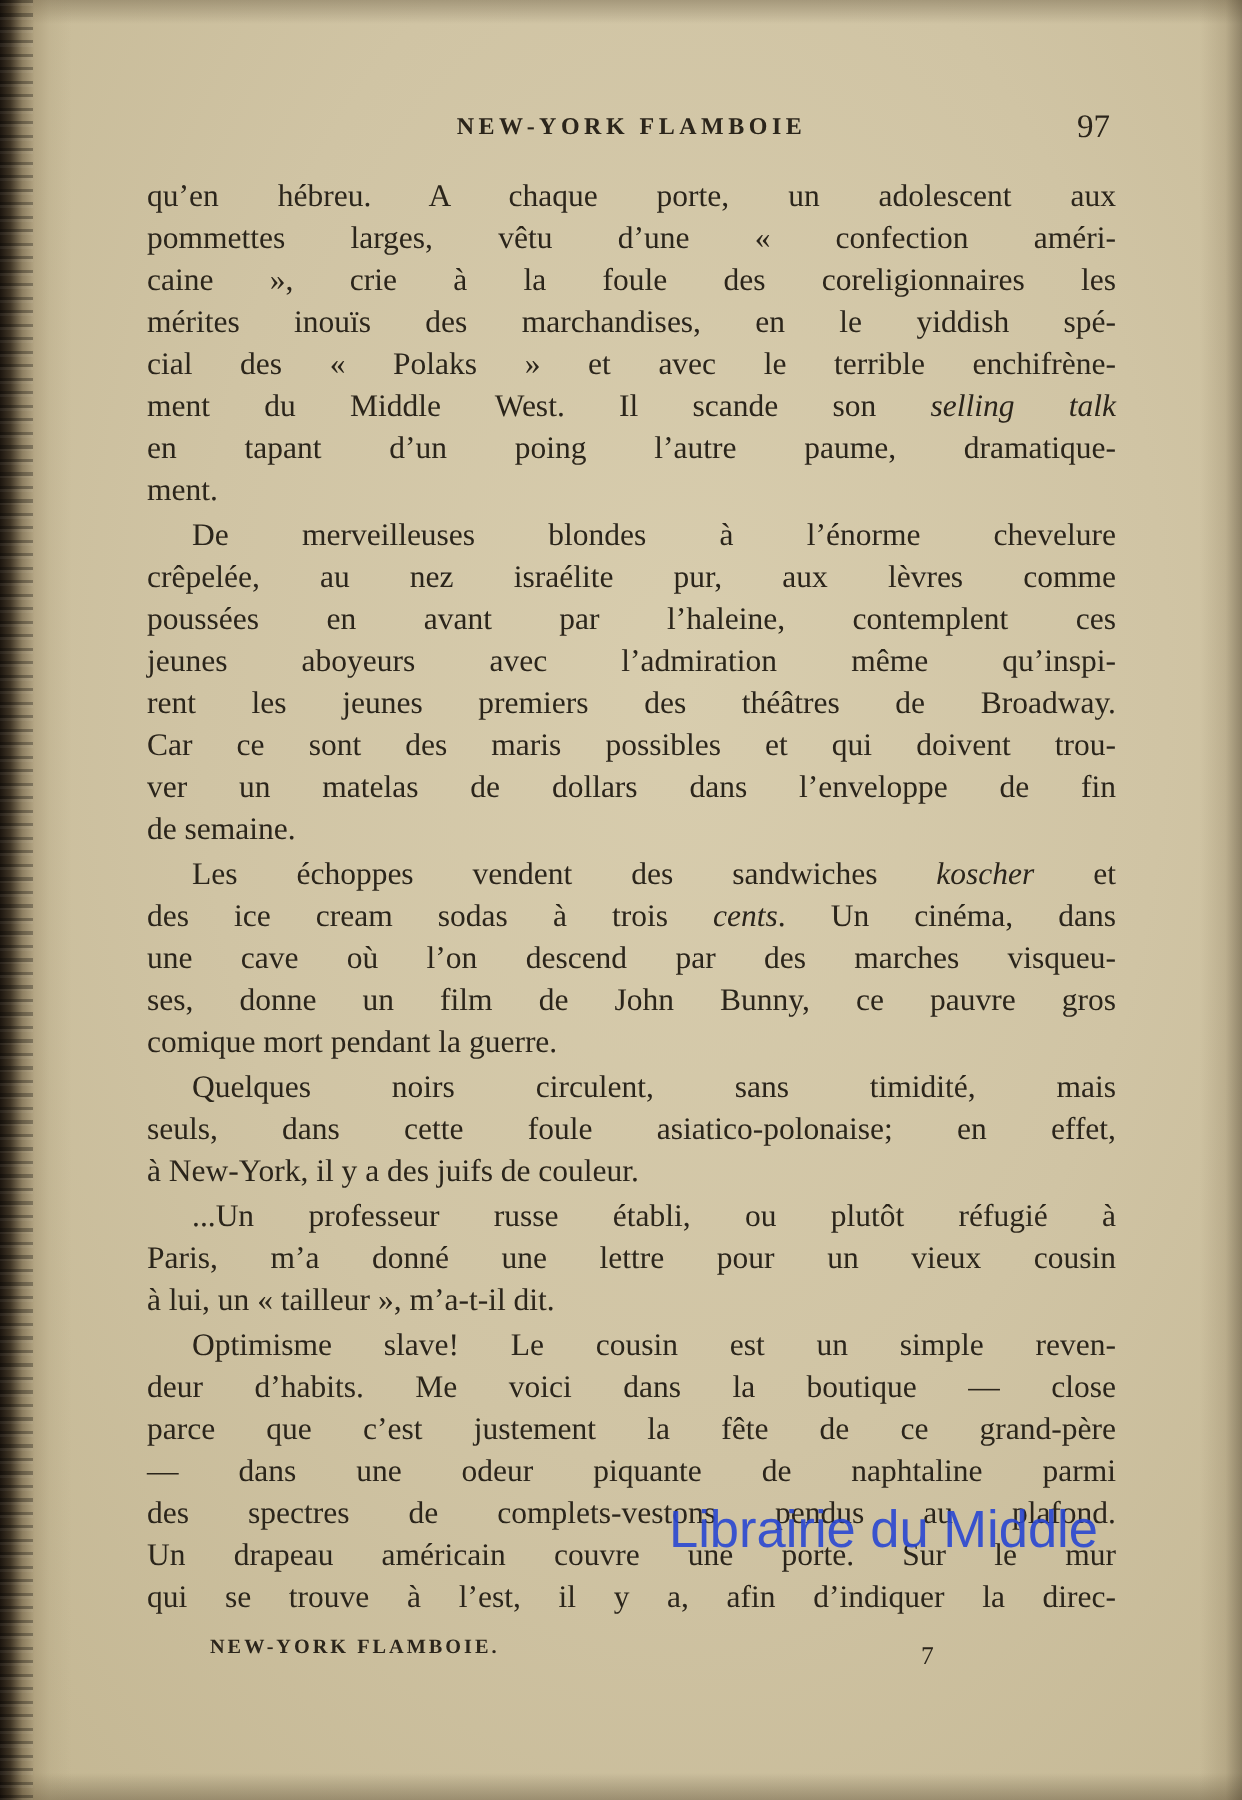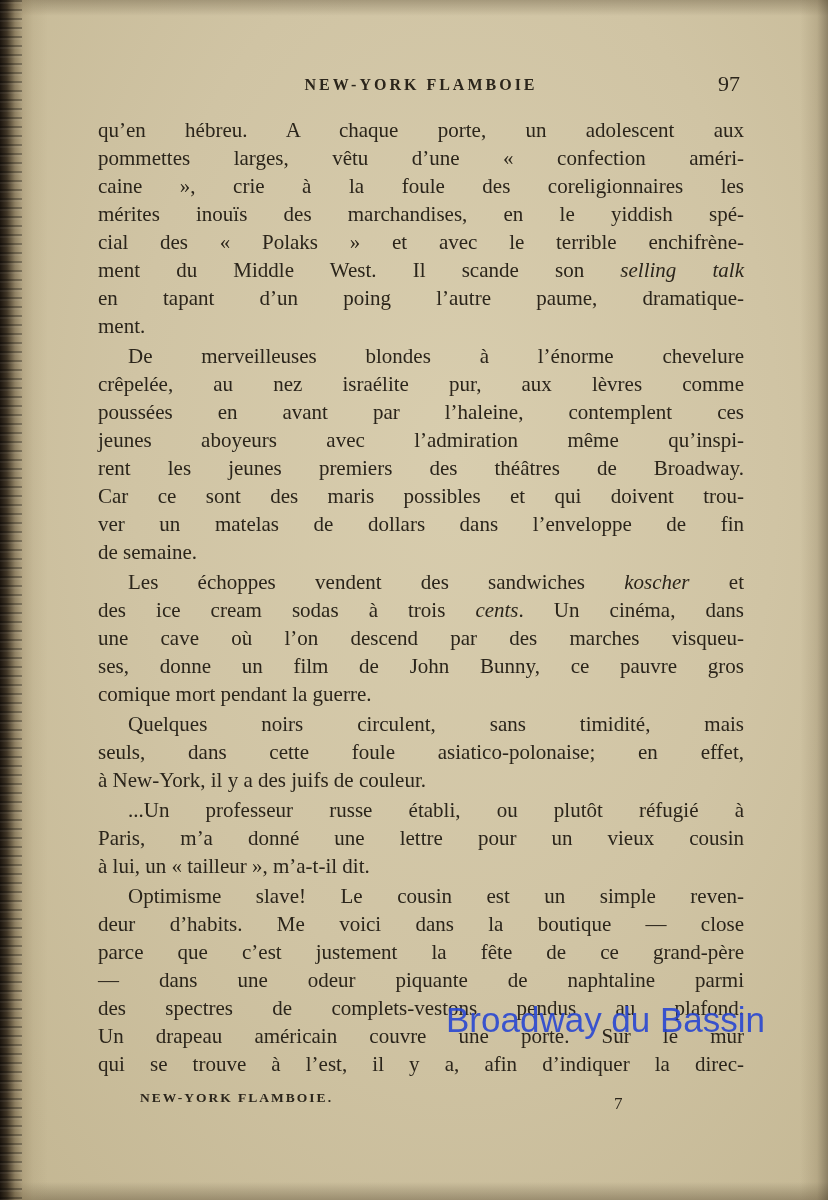--- a/index.html
+++ b/index.html
@@ -173,14 +173,14 @@
           <div class="line"><span>des spectres de complets-vestons pendus au plafond.</span></div>
           <div class="line"><span>Un drapeau américain couvre une porte. Sur le mur</span></div>
           <div class="line"><span>qui se trouve à l’est, il y a, afin d’indiquer la direc-</span></div>
         </div>
       </div>
   </div>
 
   <span class="footer-title">NEW-YORK FLAMBOIE.</span>
   <span class="footer-number">7</span>
 
-  <div class="watermark" style="color: rgb(41, 71, 210);">Broadway du Bassin</div>
+  <div class="watermark" style="color: rgb(41, 71, 210);">Librairie du Middle</div>
 </div>
 
 </body></html>

